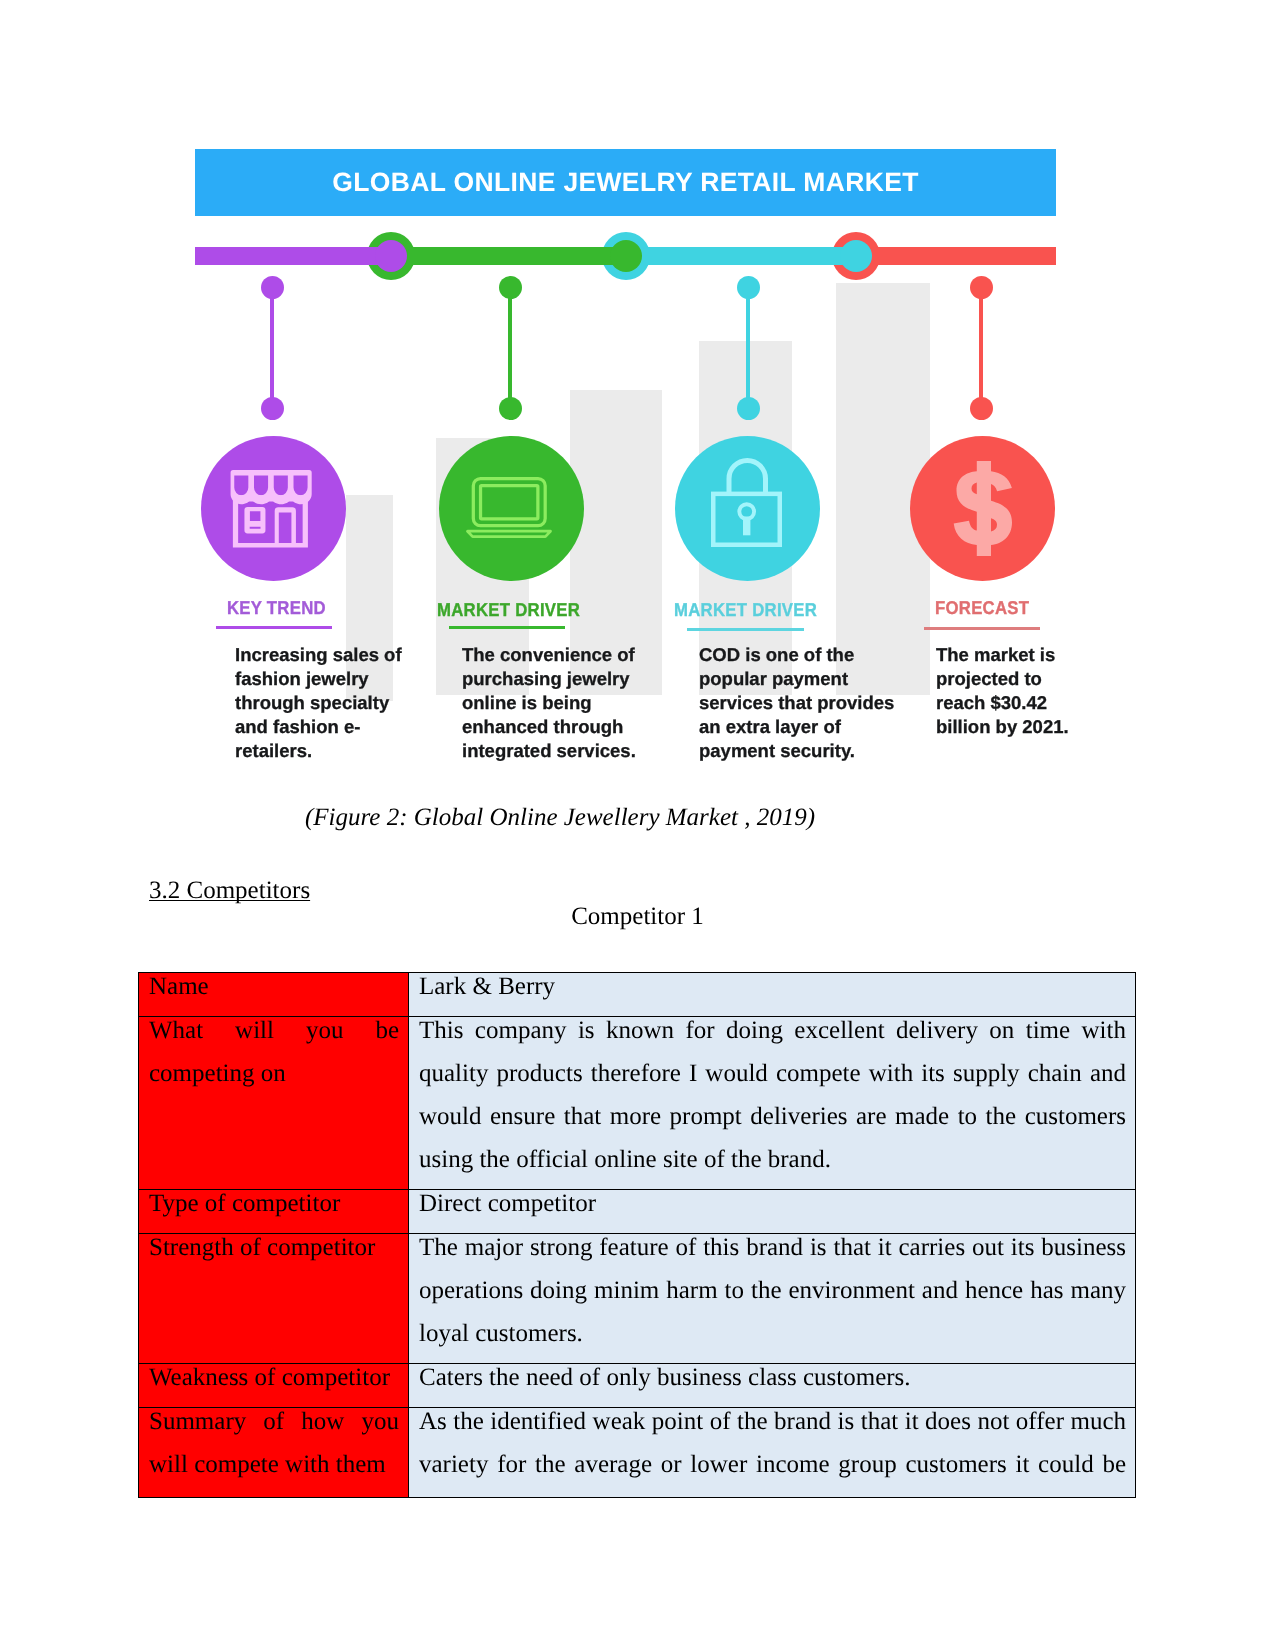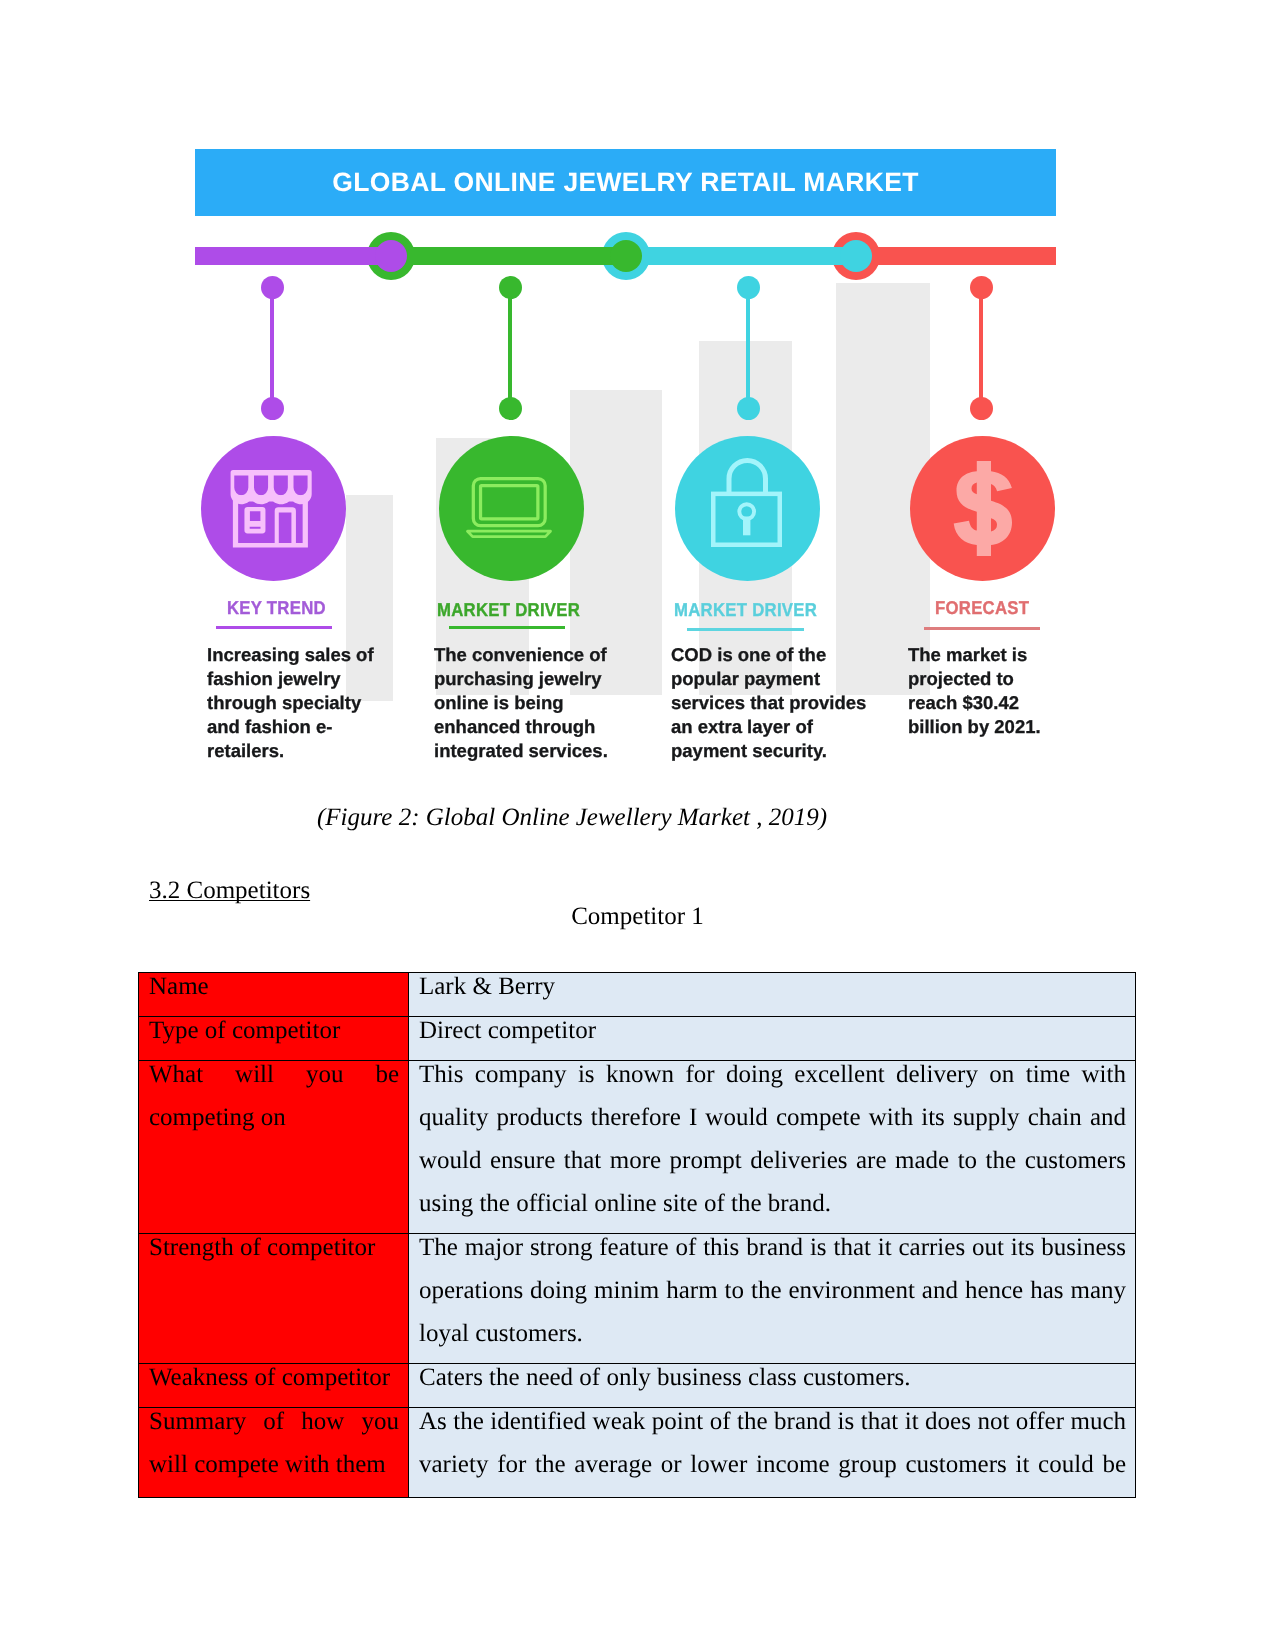--- a/index.html
+++ b/index.html
@@ -27,25 +27,25 @@
 
   .big-circle{position:absolute;width:145px;height:145px;border-radius:50%;
               display:flex;align-items:center;justify-content:center;}
 
   .col-label{position:absolute;font-family:"Liberation Sans",sans-serif;font-weight:700;
              font-size:18.5px;letter-spacing:0.3px;white-space:nowrap;
              transform:scaleX(0.905);transform-origin:left center;
              -webkit-text-stroke:0.35px currentColor;}
   .col-rule{position:absolute;height:3px;}
   .col-body{position:absolute;font-family:"Liberation Sans",sans-serif;font-weight:700;
-            font-size:18.5px;line-height:24px;color:#17181A;
+            font-size:18.5px;line-height:24px;color:#17181A;margin-left:28px;
             -webkit-text-stroke:0.3px #17181A;}
 
   
-  .caption{position:absolute;left:12px;top:804px;width:1120px;text-align:center;
+  .caption{position:absolute;left:0;top:804px;width:1120px;text-align:center;
            font-style:italic;font-size:25px;color:#000;}
   .heading{position:absolute;left:149px;top:877px;font-size:25px;color:#000;
            text-decoration:underline;text-decoration-skip-ink:none;text-underline-offset:2px;text-decoration-thickness:1.4px;}
   .subheading{position:absolute;left:0;top:903px;width:1275px;text-align:center;
               font-size:25px;color:#000;}
 
   table.doc{position:absolute;left:0;top:0;width:998px;
             border-collapse:collapse;table-layout:fixed;margin-top:27px;}
   table.doc td{box-sizing:border-box;border:1.4px solid #000;vertical-align:top;font-size:25px;
                line-height:43px;padding:0 9px 0 10px;color:#000;}
@@ -164,33 +164,33 @@
     <tbody>
           <tr>
       <td class="k nj">
               <span>Name</span>
             </td>
       <td class="v nj">
               <span>Lark &amp; Berry</span>
             </td>
     </tr>
     <tr>
+      <td class="k">
+              <span>What will you be competing on</span>
+            </td>
+      <td class="v">
+              <span>This company is known for doing excellent delivery on time with quality products therefore I would compete with its supply chain and would ensure that more prompt deliveries are made to the customers using the official online site of the brand.</span>
+            </td>
+    </tr>
+    <tr>
       <td class="k nj">
               <span>Type of competitor</span>
             </td>
       <td class="v nj">
               <span>Direct competitor</span>
-            </td>
-    </tr>
-    <tr>
-      <td class="k">
-              <span>What will you be competing on</span>
-            </td>
-      <td class="v">
-              <span>This company is known for doing excellent delivery on time with quality products therefore I would compete with its supply chain and would ensure that more prompt deliveries are made to the customers using the official online site of the brand.</span>
             </td>
     </tr>
     <tr>
       <td class="k nj">
               <span>Strength of competitor</span>
             </td>
       <td class="v">
               <span>The major strong feature of this brand is that it carries out its business operations doing minim harm to the environment and hence has many loyal customers.</span>
             </td>
     </tr>

